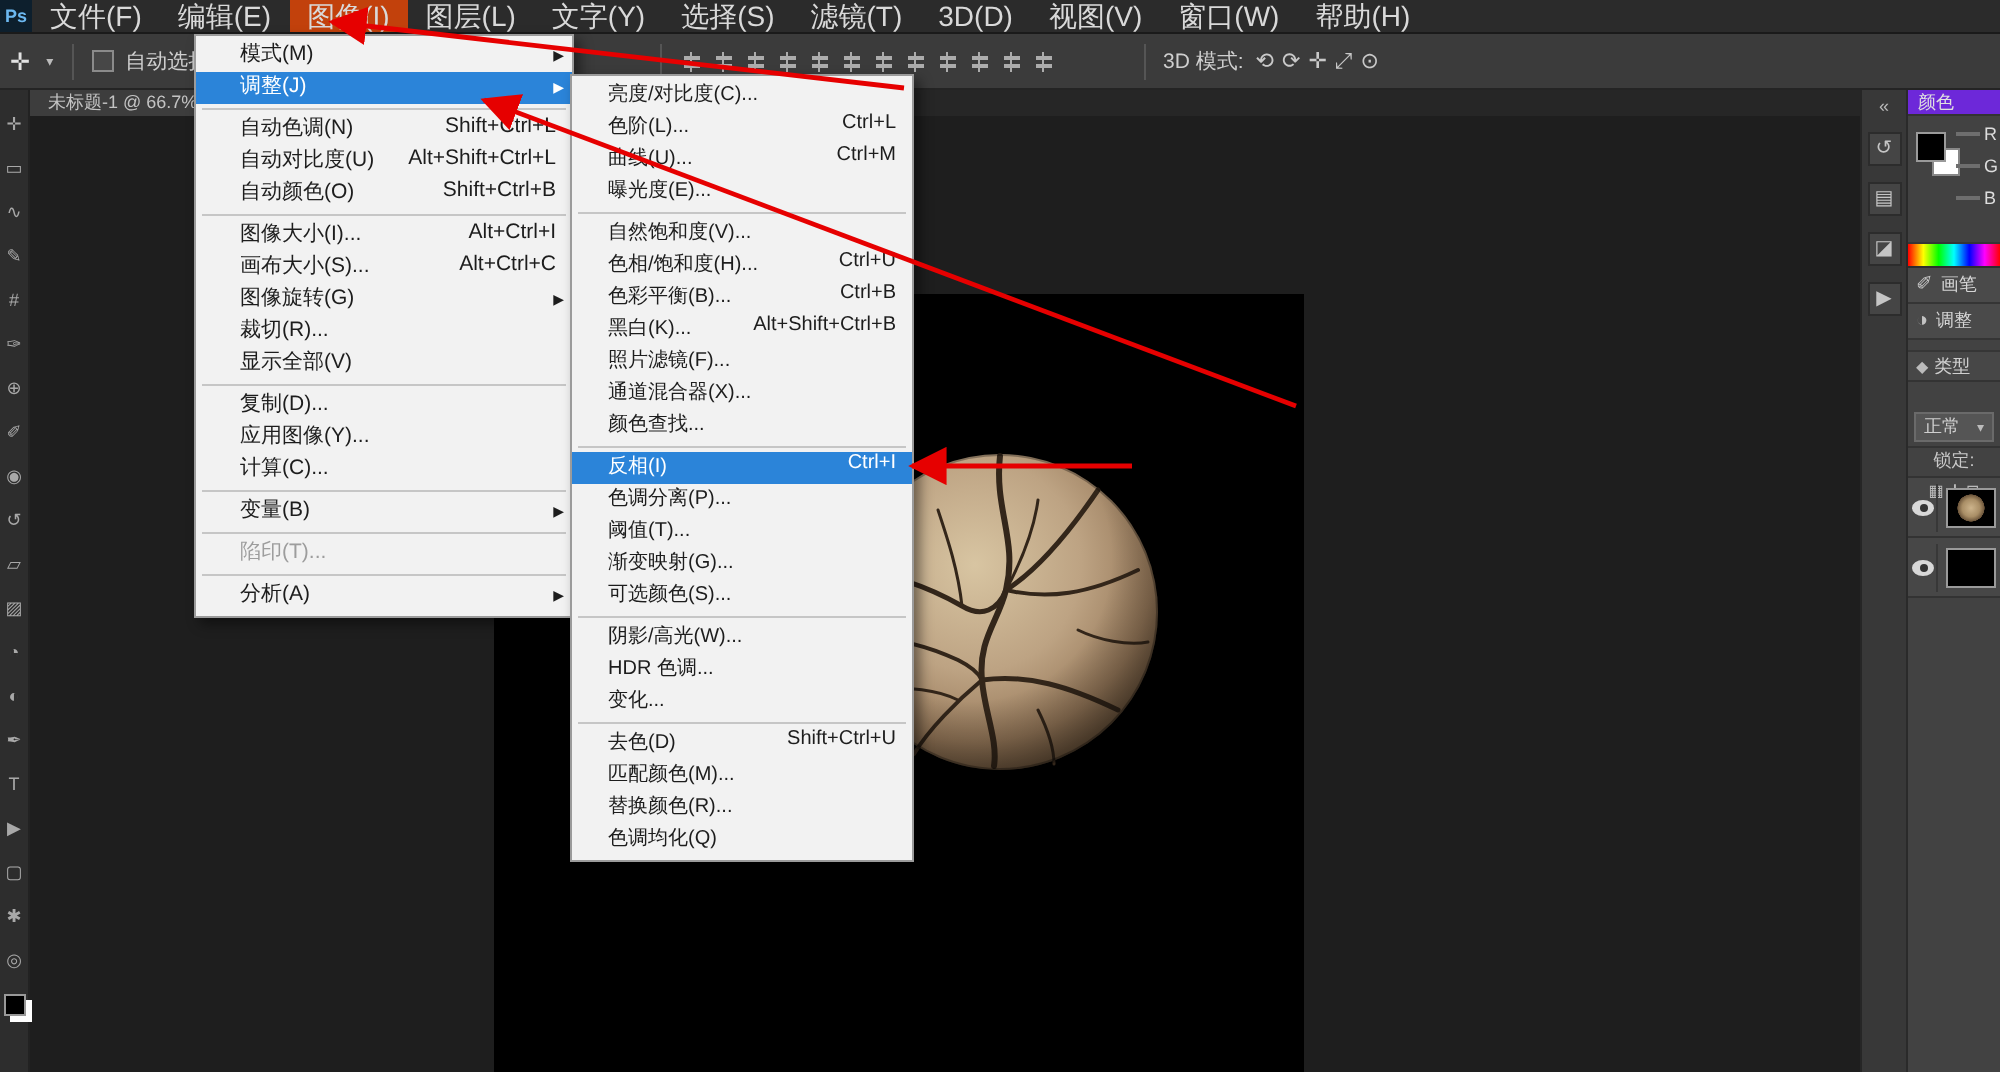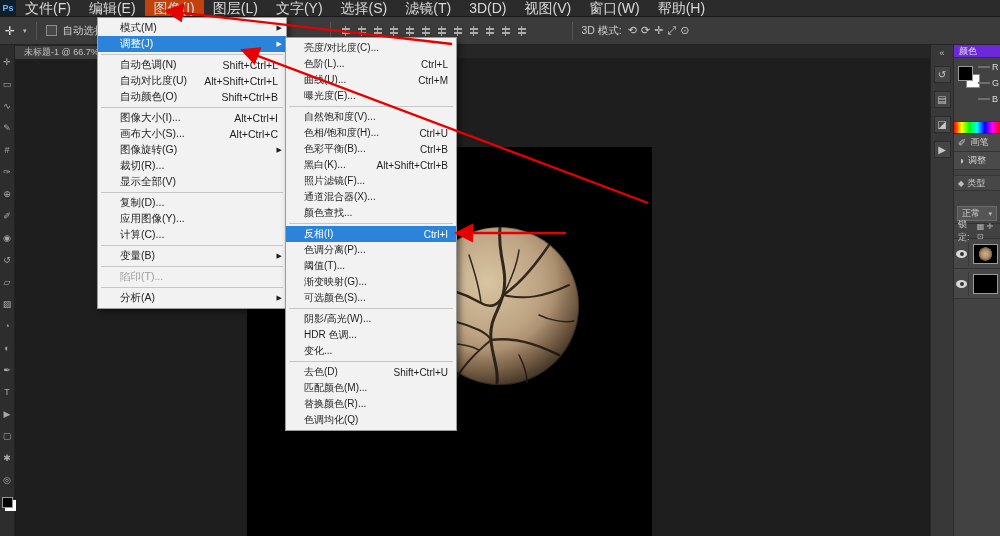--- a/index.html
+++ b/index.html
@@ -37,21 +37,21 @@
   .workarea{position:absolute;left:15px;top:45px;width:915px;height:491px;background:#1e1e1e;}
   .tabbar{position:absolute;left:0;top:0;width:100%;height:13px;background:#262626;}
   .doc-tab{display:inline-flex;align-items:center;height:13px;background:#3d3d3d;color:#c3c3c3;font-size:9px;padding:0 9px;border-right:1px solid #1f1f1f;white-space:nowrap;}
   .canvas{position:absolute;left:232px;top:102px;width:405px;height:389px;background:#000;}
   .moon{position:absolute;left:172px;top:78px;}
 
   
   .dropdown{position:absolute;background:#f2f2f2;border:1px solid #9b9b9b;box-shadow:3px 3px 6px rgba(0,0,0,.45);padding:2px 0;z-index:60;}
   #image-menu{left:97px;top:17px;width:190px;}
   #adjust-menu{left:285px;top:37px;width:172px;z-index:65;font-size:10px;}
-  .menu-item{height:16px;display:flex;align-items:center;padding:0 8px 0 22px;color:#1d1d1d;font-size:10.5px;white-space:nowrap;position:relative;}
+  .menu-item{height:16px;display:flex;align-items:flex-start;padding:0 8px 0 22px;color:#1d1d1d;font-size:10.5px;white-space:nowrap;position:relative;}
   #adjust-menu .menu-item{padding-left:18px;font-size:10px;}
   .menu-item .sc{margin-left:auto;padding-left:10px;}
   .menu-item .sub{position:absolute;right:4px;font-size:7px;top:4px;}
   .menu-item.hl{background:#2b84d9;color:#fff;}
   .menu-item.dis{color:#9d9d9d;}
   .menu-sep{height:1px;background:#c6c6c6;margin:2px 3px;}
 
   
   .right-strip{position:absolute;left:930px;top:45px;width:23px;height:491px;background:#383838;border-left:1px solid #262626;display:flex;flex-direction:column;align-items:center;gap:8px;padding-top:3px;}
   .collapse-btn{color:#bbb;font-size:9px;height:10px;}
@@ -66,21 +66,21 @@
   .rgb-track{width:12px;height:2px;background:#6e6e6e;display:inline-block;}
   .rgb-letter{font-size:9px;color:#ddd;}
   .rainbow{height:12px;background:linear-gradient(90deg,#f00,#ff0,#0f0,#0ff,#00f,#f0f,#f00);border-bottom:1px solid #2e2e2e;}
   .cp-row{height:18px;display:flex;align-items:center;gap:4px;padding:0 4px;background:#4a4a4a;border-bottom:1px solid #353535;color:#d5d5d5;}
   .cp-glyph{font-size:10px;color:#c3c3c3;}
   .layers{margin-top:5px;border-top:1px solid #363636;}
   .lp-filter{height:15px;display:flex;align-items:center;gap:3px;padding:0 4px;background:#474747;border-bottom:1px solid #333;}
   .lp-ico{font-size:8px;color:#bbb;}
   .lp-blend{height:20px;display:flex;align-items:center;padding:2px 3px;border-bottom:1px solid #333;margin-top:13px;}
   .blend-box{display:inline-flex;align-items:center;justify-content:space-between;background:#555;border:1px solid #6a6a6a;height:15px;padding:0 4px;width:41px;}
-  .lp-lock{height:15px;display:flex;align-items:center;gap:3px;padding:0 4px;border-bottom:1px solid #333;color:#c9c9c9;}
+  .lp-lock{height:15px;display:flex;align-items:center;gap:3px;padding:0 4px;border-bottom:1px solid #333;color:#c9c9c9;flex-direction:column;}
   .lock-ico{font-size:8px;color:#bbb;}
   .layer-row{height:30px;display:flex;align-items:center;gap:4px;background:#474747;border-bottom:1px solid #333;padding:0 2px;}
   .eye-box{width:13px;height:24px;border-right:1px solid #383838;display:flex;align-items:center;justify-content:center;}
   .eye{width:11px;height:8px;border-radius:50%;background:#d8d8d8;position:relative;display:inline-block;}
   .eye::after{content:"";position:absolute;left:3.5px;top:2px;width:4px;height:4px;border-radius:50%;background:#333;}
   .layer-thumb{width:26px;height:20px;border:1px solid #9a9a9a;display:inline-block;}
   .thumb-texture{background:#000 radial-gradient(circle 8px at 50% 50%, #cdb48c 0%, #a98e66 55%, #6b543a 84%, #000 86%);}
   .thumb-black{background:#000;}
 
   

